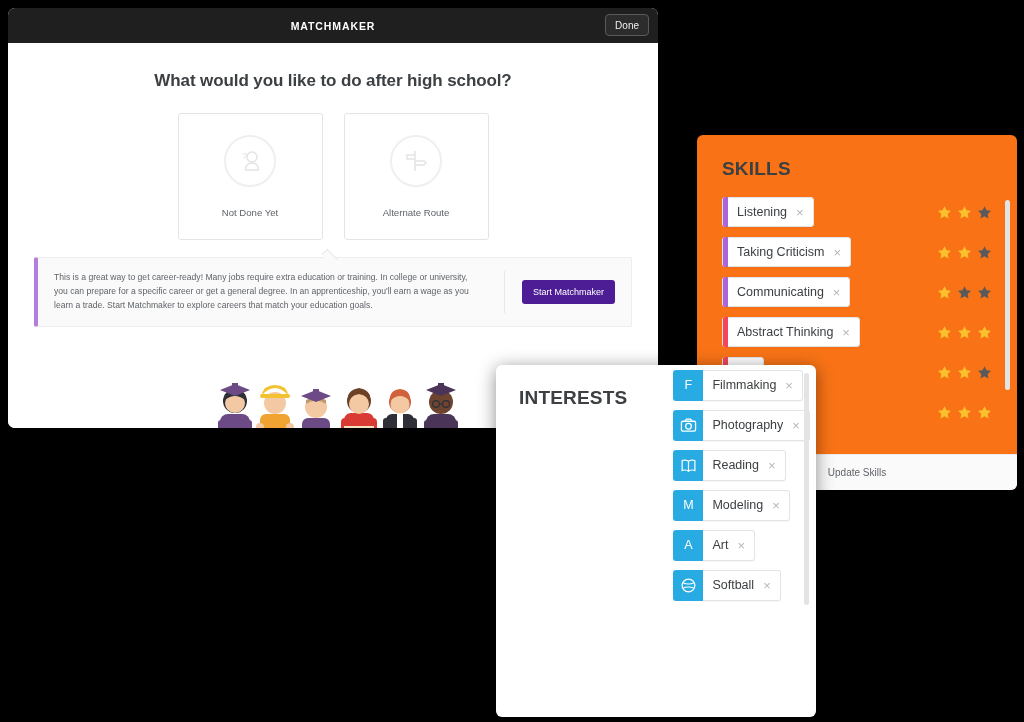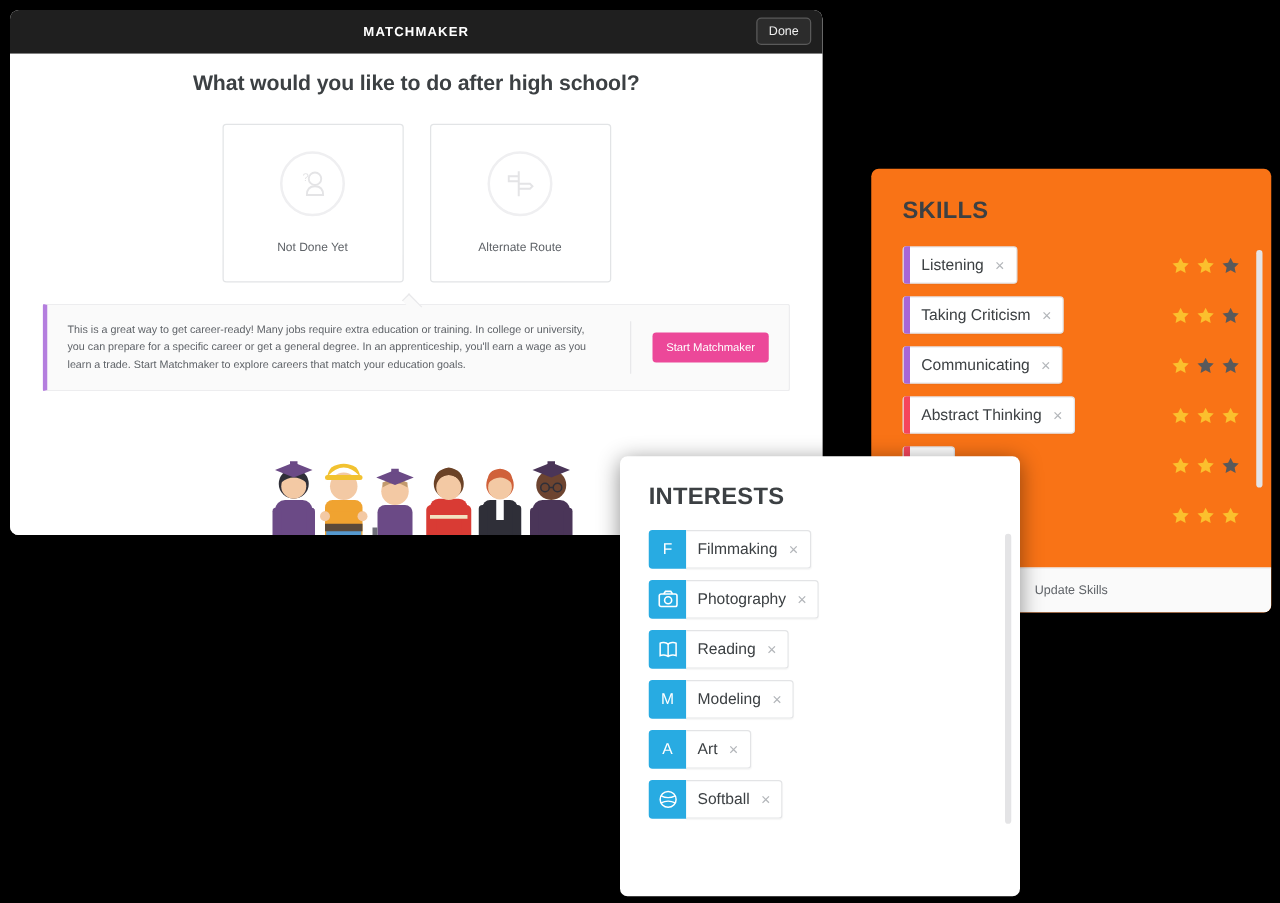--- a/index.html
+++ b/index.html
@@ -44,21 +44,21 @@
     display: flex; align-items: center; justify-content: center;
     cursor: pointer;
   }
   .mm-body { padding: 0 26px; background: #fff; height: 465px; position: relative; }
 
   .mm-heading {
     text-align: center;
     font-size: 17px;
     font-weight: bold;
     color: #3c4043;
-    padding-top: 14px;
+    padding-top: 28px;
     letter-spacing: -0.1px;
   }
 
   
   .cards {
     display: flex;
     justify-content: center;
     gap: 21px;
     margin-top: 22px;
   }
@@ -110,21 +110,21 @@
   .callout-text {
     flex: 1;
     font-size: 8.6px;
     line-height: 1.62;
     color: #5f6368;
     padding-right: 32px;
     border-right: 1px solid #e8e8ea;
   }
   .callout-btn-area { padding-left: 17px; display:flex; align-items:center; }
   .start-btn {
-    background: #ec4899;
+    background: #4c1d95;
     color: #ffffff;
     font-size: 9px;
     padding: 7px 11px;
     border-radius: 3px;
     border: none;
     cursor: pointer;
     white-space: nowrap;
     font-family: "Liberation Sans", sans-serif;
   }
 
@@ -209,21 +209,21 @@
   }
 
   
   .interests-window {
     position: absolute; left: 496px; top: 365px;
     width: 320px; height: 352px;
     background: #ffffff;
     border-radius: 6px;
     box-shadow: 0 3px 18px rgba(0,0,0,0.45);
     overflow: hidden;
-    display: flex; flex-direction: column;
+    display: flex; flex-direction: row;
   }
   .interests-head { padding: 22px 23px 10px 23px; }
   .interests-list { flex: 1; position: relative; padding: 0 23px; overflow: hidden; }
   .interest-row { display: flex; align-items: center; height: 40px; }
   .ichip { display: inline-flex; align-items: stretch; height: 31px; }
   .ibox {
     width: 30px;
     background: #28abe2;
     border-radius: 3px 0 0 3px;
     display: flex; align-items: center; justify-content: center;

